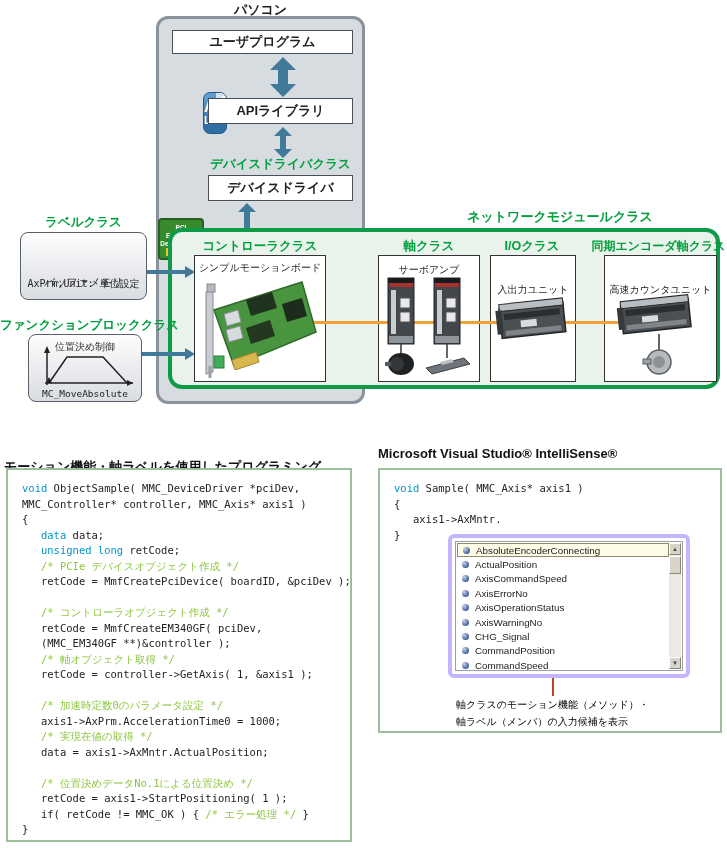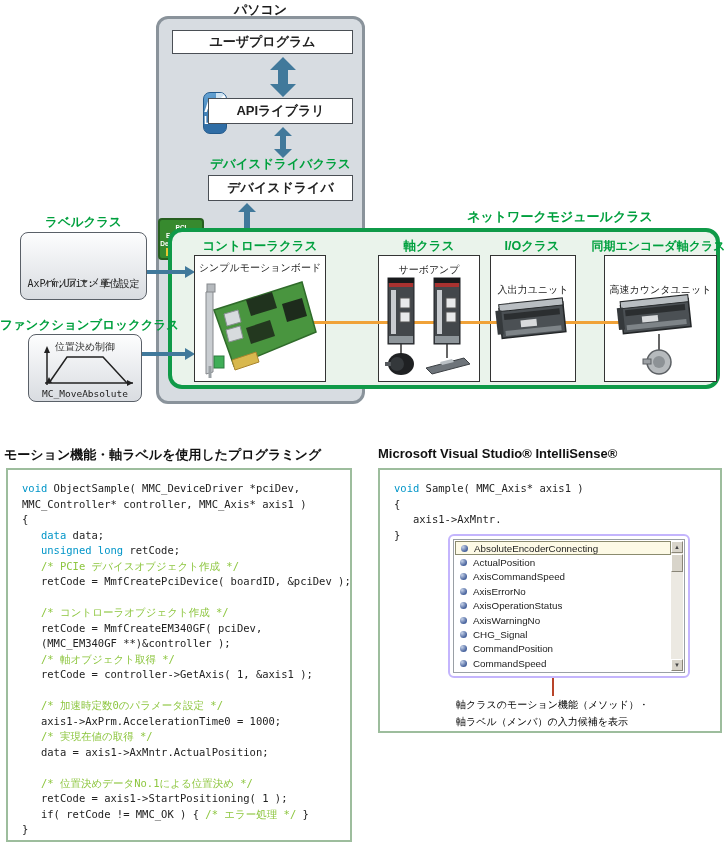--- a/index.html
+++ b/index.html
@@ -18,21 +18,21 @@
   .mono{font-family:"DejaVu Sans Mono",monospace;}
   .devlabel{font-size:10px;color:#222;text-align:center;white-space:nowrap;}
   
   .codebox{background:#fff;border:2px solid #9dbd9d;box-sizing:border-box;}
   .code-body{font-family:"DejaVu Sans Mono",monospace;font-size:10.5px;line-height:15.5px;color:#222;}
   .code-line{white-space:pre;}
   .code-body .kw{color:#0095c8;}
   .code-body .cm{color:#8dc63f;}
   .section-title{font-weight:bold;font-size:13px;color:#111;white-space:nowrap;}
   
-  .is-popup{background:#fff;border:2px solid #c4b5fd;border-radius:6px;padding:3px;box-sizing:border-box;}
+  .is-popup{background:#fff;border:4px solid #c4b5fd;border-radius:6px;padding:3px;box-sizing:border-box;}
   .is-inner{position:relative;width:100%;height:100%;border:1px solid #9aa0a6;background:#fff;box-sizing:border-box;overflow:hidden;}
   .is-list{position:absolute;left:1px;top:1px;right:13px;bottom:1px;}
   .is-item{display:flex;align-items:center;height:14.4px;font-size:9.8px;color:#222;padding-left:3px;
            font-family:"Liberation Sans",sans-serif;box-sizing:border-box;}
   .is-item.selected{background:#fdfae6;border:1px solid #8b8b6e;}
   .is-icon{width:7px;height:7px;border-radius:50%;margin:0 6px 0 2px;flex:0 0 auto;
            background:radial-gradient(circle at 30% 30%,#c6d2e8,#46619c 70%);}
   .is-scroll{position:absolute;top:1px;right:1px;width:12px;bottom:1px;background:#ece9e2;}
   .is-btn{width:12px;height:12px;background:#d8d4ca;border:1px solid #fff;border-right-color:#8a8678;
           border-bottom-color:#8a8678;box-sizing:border-box;font-size:6px;line-height:10px;text-align:center;color:#444;}
@@ -210,21 +210,21 @@
       <polyline points="14,40 32,14 68,14 92,40" fill="none" stroke="#222" stroke-width="1.5"></polyline>
       <polygon points="11,34 14,40 17,34" fill="#222" transform="rotate(180 14 37)"></polygon>
     </svg>
     <div class="abs mono" style="left:0;top:53px;width:100%;text-align:center;font-size:9.5px;color:#222;">MC_MoveAbsolute</div>
   </div>
   <svg class="abs" style="left:142px;top:346px;" width="53" height="16">
     <line x1="0" y1="8" x2="43" y2="8" stroke="#41799b" stroke-width="4"></line>
     <polygon points="43,2 53,8 43,14" fill="#41799b"></polygon>
   </svg>
 
-  <div class="abs section-title" style="left:4px;top:446px;">モーション機能・軸ラベルを使用したプログラミング</div>
+  <div class="abs section-title" style="left:4px;top:458px;">モーション機能・軸ラベルを使用したプログラミング</div>
   <div class="abs codebox" style="left:6px;top:468px;width:346px;height:374px;">
     <div class="code-body" style="padding:11px 0 0 14px;">
         <div class="code-line"><span class="kw">void </span><span>ObjectSample( MMC_DeviceDriver *pciDev,</span></div>
         <div class="code-line"><span>MMC_Controller* controller, MMC_Axis* axis1 )</span></div>
         <div class="code-line"><span>{</span></div>
         <div class="code-line"><span>   </span><span class="kw">data</span><span> data;</span></div>
         <div class="code-line"><span>   </span><span class="kw">unsigned long</span><span> retCode;</span></div>
         <div class="code-line"><span>   </span><span class="cm">/* PCIe デバイスオブジェクト作成 */</span></div>
         <div class="code-line"><span>   retCode = MmfCreatePciDevice( boardID, &amp;pciDev );</span></div>
         <div class="code-line">&nbsp;</div>

